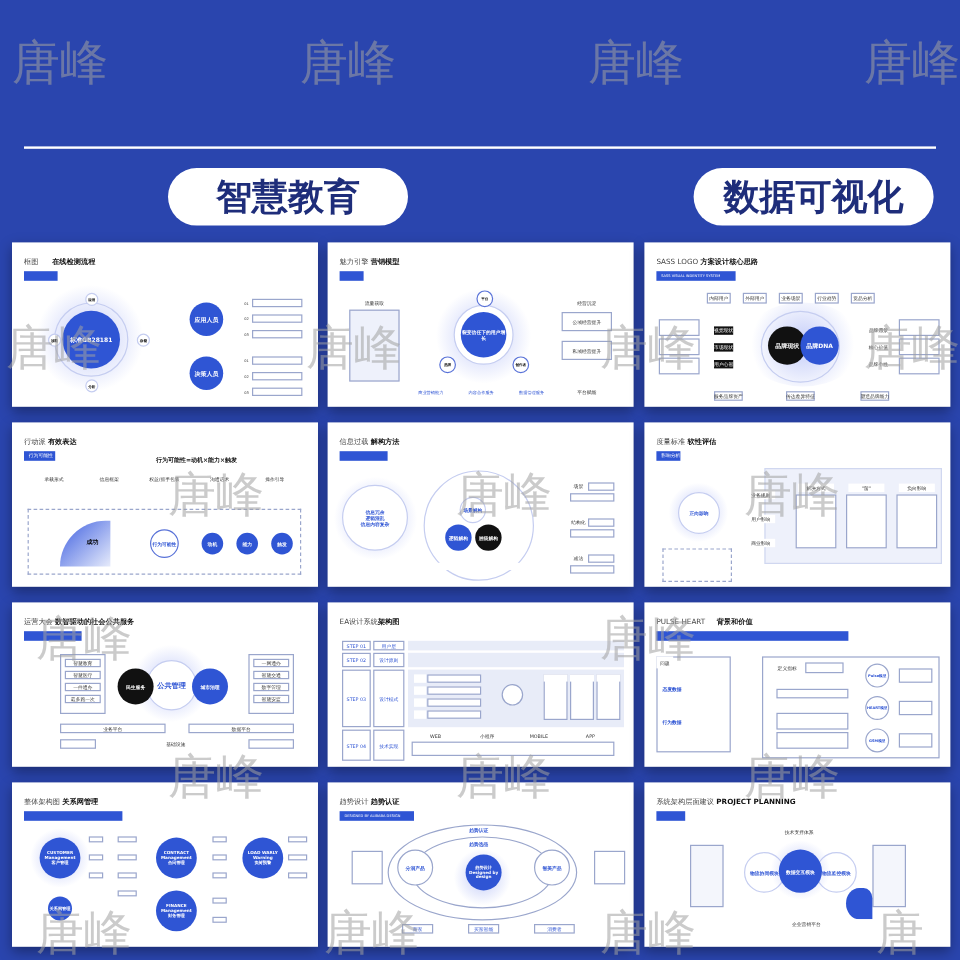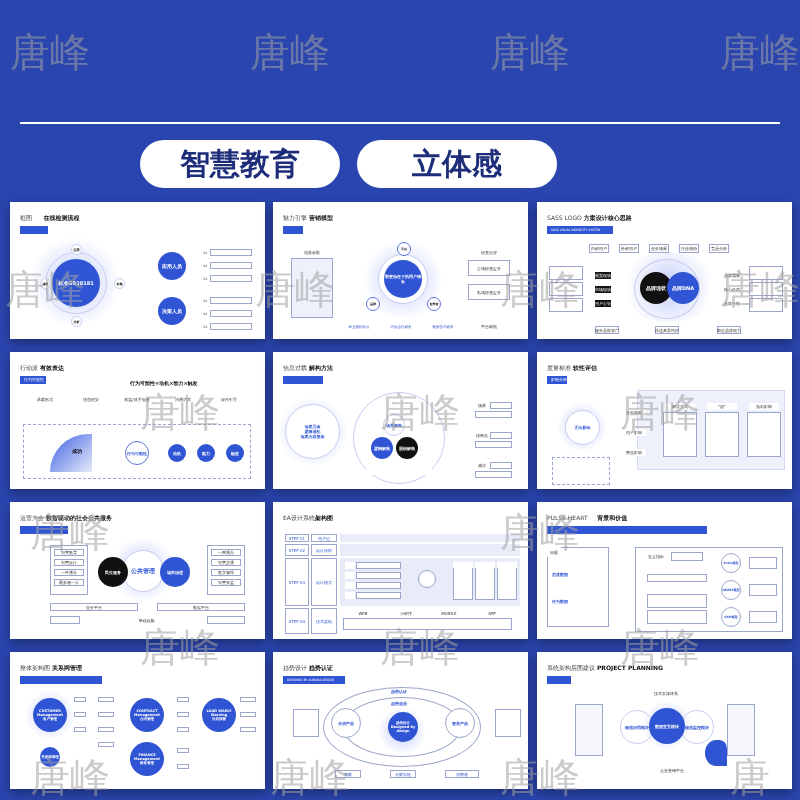--- a/index.html
+++ b/index.html
@@ -19,21 +19,21 @@
 .circ{position:absolute;border-radius:50%;display:flex;align-items:center;justify-content:center;text-align:center;font-size:5px;font-weight:bold}
 .box{position:absolute;border:1px solid #9aa6cc;background:#fff;font-size:4px;color:#333;display:flex;align-items:center;justify-content:center;white-space:nowrap}
 .glow{position:absolute;border-radius:50%;background:radial-gradient(circle,rgba(120,140,240,.45),rgba(255,255,255,0) 70%)}
 </style>
 </head>
 <body>
 
 <div id="root">
   <div class="rule"></div>
   <div class="pill" style="left:140px;width:200px">智慧教育</div>
-  <div class="pill" style="left:357px;width:200px">立体感</div>
+  <div class="pill" style="left:578px;width:200px">数据可视化</div>
 
   <div class="card" style="left:10px;top:202px">
     <div class="h"><span>框图</span>&nbsp;&nbsp;&nbsp;&nbsp;&nbsp;&nbsp;<b>在线检测流程</b></div>
     <div class="tag" style="width:28px"></div>
     <div class="glow" style="left:20px;top:35px;width:90px;height:90px"></div>
     <div class="circ" style="left:35px;top:50px;width:62px;height:62px;border:1px solid #c5cdf0"></div>
     <div class="circ bl" style="left:42px;top:57px;width:48px;height:48px;font-size:5px">标准GB28181</div>
     <div class="circ" style="left:61px;top:42px;width:11px;height:11px;border:1px solid #c5cdf0;background:#fff;font-size:3px">应用</div>
     <div class="circ" style="left:30px;top:76px;width:11px;height:11px;border:1px solid #c5cdf0;background:#fff;font-size:3px">读取</div>
     <div class="circ" style="left:104px;top:76px;width:11px;height:11px;border:1px solid #c5cdf0;background:#fff;font-size:3px">存储</div>

